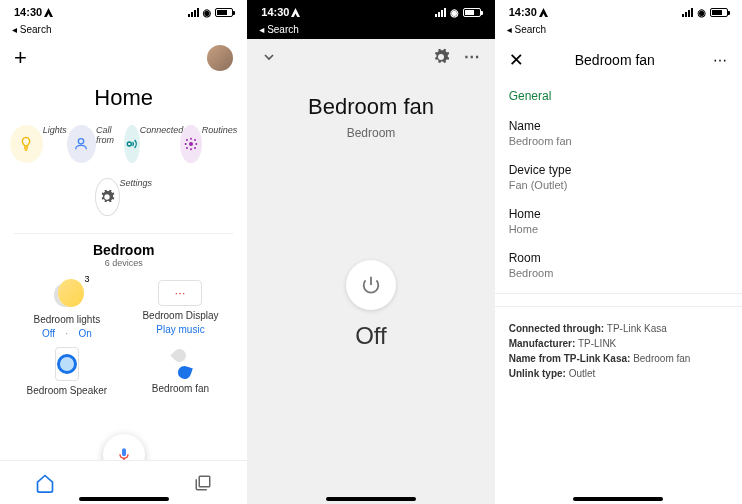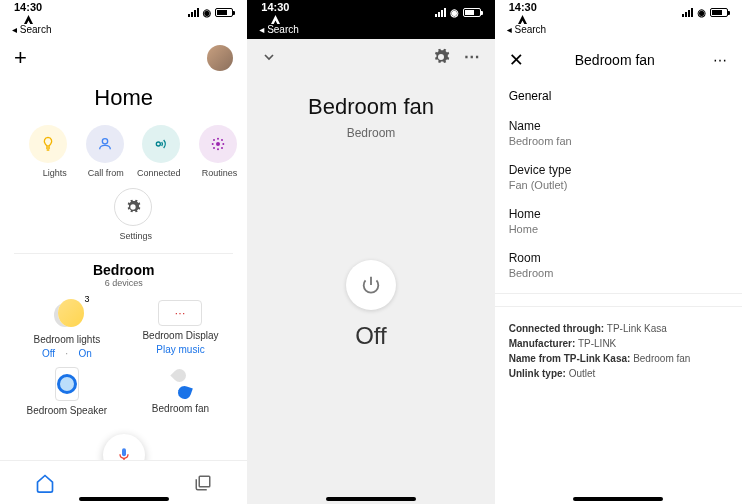--- a/index.html
+++ b/index.html
@@ -1,32 +1,32 @@
 <!DOCTYPE html>
 <html><head>
 <meta charset="utf-8">
 <style>
 * { box-sizing: border-box; margin: 0; padding: 0; }
 body { font-family: -apple-system, "Helvetica Neue", Arial, sans-serif; background: #fff; width: 742px; height: 504px; display: flex; }
 .phone { flex: 1; position: relative; background: #fff; display: flex; flex-direction: column; overflow: hidden; }
 .phone.dark-top { background: #f0f0f0; }
 .statusbar { height: 24px; display: flex; align-items: center; justify-content: space-between; padding: 0 14px; font-size: 11px; font-weight: 600; }
 .statusbar.dark { background: #000; color: #fff; }
-.sb-left { display: flex; align-items: center; gap: 2px; flex-direction: column; }
+.sb-left { display: flex; align-items: center; gap: 2px; }
 .sb-right { display: flex; align-items: center; gap: 4px; font-size: 10px; }
 .back-search { font-size: 10px; padding: 0 12px 4px; color: #000; }
 .statusbar.dark + .back-search, .header-dark .back-search { background: #000; color: #fff; }
 
 
 .p1-header { display: flex; align-items: center; justify-content: space-between; padding: 6px 14px; }
 .plus { font-size: 22px; font-weight: 300; }
 .avatar { width: 26px; height: 26px; border-radius: 50%; background: linear-gradient(135deg,#c8a080,#8b6f5c); }
 .home-title { text-align: center; font-size: 22px; font-weight: 500; margin: 8px 0 14px; }
 .action-grid { display: flex; flex-wrap: wrap; justify-content: center; gap: 0; padding: 0 10px; }
-.action { width: 25%; display: flex; flex-direction: column; align-items: flex-end; margin-bottom: 10px; }
+.action { width: 25%; display: flex; flex-direction: row; align-items: flex-start; margin-bottom: 10px; font-style: italic; }
 .action-circle { width: 38px; height: 38px; border-radius: 50%; display: flex; align-items: center; justify-content: center; margin-bottom: 5px; font-size: 15px; }
 .action-label { font-size: 9px; color: #444; }
 .c-yellow { background: #fff8e1; color: #f4b400; }
 .c-green { background: #e6f4ea; color: #0f9d58; }
 .c-blue { background: #e8eaf6; color: #4285f4; }
 .c-teal { background: #e0f2f1; color: #00838f; }
 .c-purple { background: #f3e5f5; color: #9c27b0; }
 .c-grey { background: #fff; color: #555; border: 1px solid #ddd; }
 .divider { height: 1px; background: #eee; margin: 2px 14px 8px; }
 .room-title { text-align: center; font-size: 14px; font-weight: 600; }
@@ -53,21 +53,21 @@
 .p2-title { text-align:center; font-size:22px; font-weight:400; margin-top:20px; color:#111; }
 .p2-sub { text-align:center; font-size:12px; color:#666; margin-top:6px; }
 .power-btn { width:50px; height:50px; border-radius:50%; background:#fff; margin:120px auto 12px; display:flex; align-items:center; justify-content:center; box-shadow:0 1px 4px rgba(0,0,0,0.15); color:#666; font-size:20px; }
 .p2-state { text-align:center; font-size:24px; font-weight:400; color:#333; }
 
 
 .p3-header { display:flex; align-items:center; padding:10px 14px; }
 .p3-header .close { font-size:18px; width:20px; }
 .p3-header .title { flex:1; text-align:center; font-size:14px; padding-right:12px; }
 .p3-header .dots { font-size:14px; letter-spacing:1px; }
-.tab-label { color:#000000; font-size:12px; padding:8px 14px; }
+.tab-label { color:#15803d; font-size:12px; padding:8px 14px; }
 .field { padding:8px 14px; border-bottom:0; }
 .field-label { font-size:12px; font-weight:500; color:#111; }
 .field-val { font-size:11px; color:#777; margin-top:2px; }
 .hr { height:1px; background:#eee; margin:6px 0; }
 .unlink-row { display:flex; align-items:center; justify-content:space-between; padding:10px 14px; font-size:12px; }
 .meta { padding:8px 14px; font-size:10px; color:#555; line-height:1.5; }
 .meta b { font-weight:600; color:#333; }
 svg { display:block; }
 .sig-icon { display:inline-flex; gap:1px; align-items:flex-end; height:9px; }
 .sig-icon span { width:2px; background:currentColor; }

